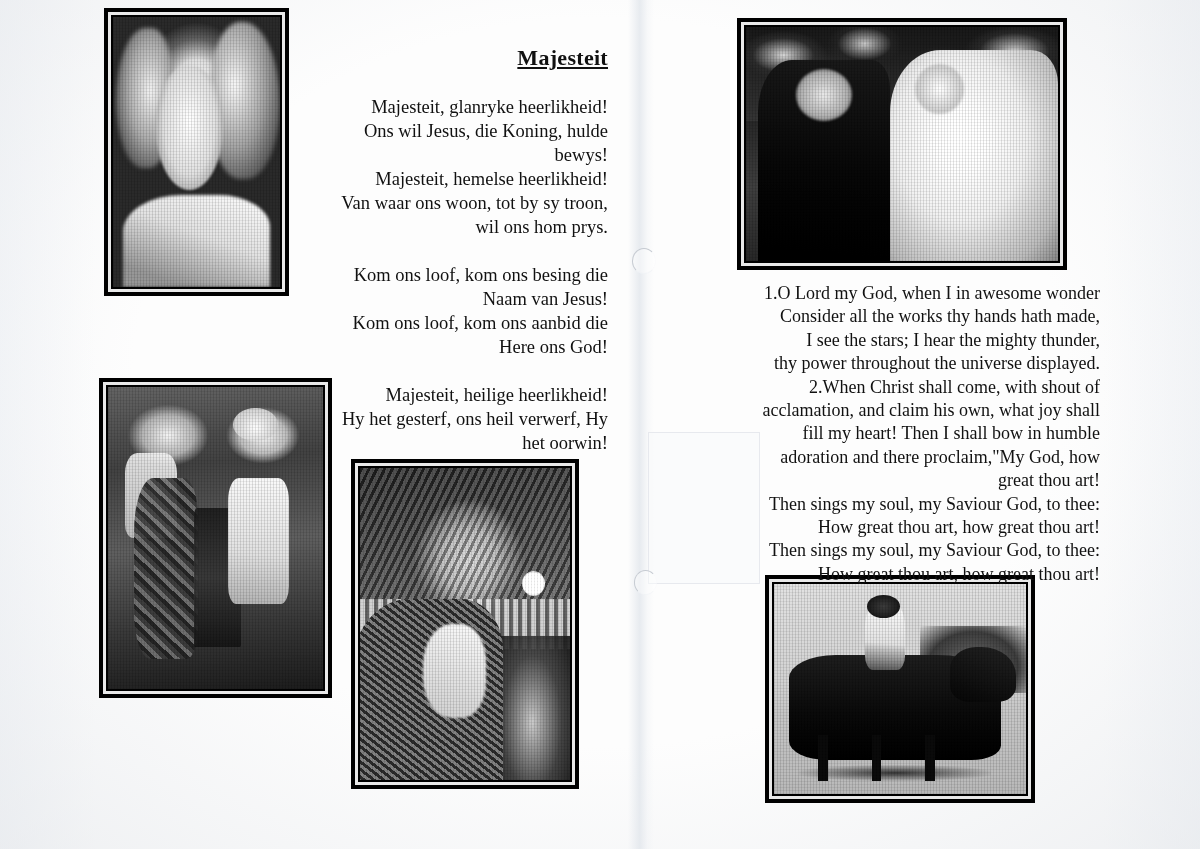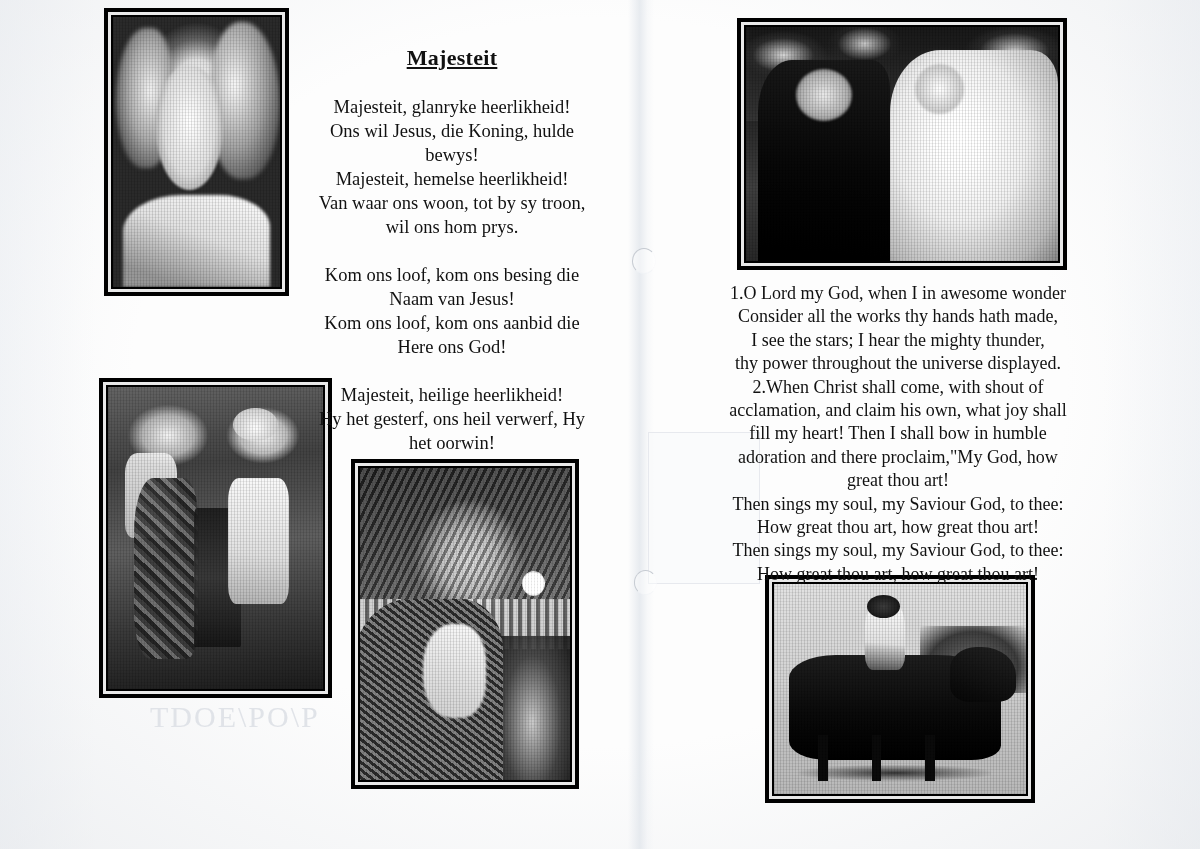--- a/index.html
+++ b/index.html
@@ -288,21 +288,21 @@
     border-radius: 50%;
   }
   #photo-woman-on-horse .ground-shadow {
     position:absolute; left:10%; bottom:6%; width:76%; height:8%;
     background: radial-gradient(ellipse at 50% 50%, rgba(25,21,17,0.75) 0%, rgba(25,21,17,0) 75%);
   }
 
   
   .lyric-block {
     position: absolute;
-    text-align: center;
+    text-align: right;
     line-height: 1.30;
   }
   .lyric-title {
     font-weight: bold;
     text-decoration: underline;
     display: block;
   }
   .lyric-body {
     display: block;
     white-space: pre-line;
@@ -334,21 +334,20 @@
 </head>
 <body>
 
 <div id="page">
 
   <div class="paper-tone"></div>
   <div class="fold-shadow"></div>
 
   <div class="ghost-block" style="left:648px; top:432px; width:110px; height:150px;"></div>
 
-  <div class="ghost-writing" style="left:150px; top:700px;">TDOE\PO\P</div>
 
   <div class="photo-frame" id="photo-portrait-young-woman" style="left:104px; top:8px; width:185px; height:288px;">
     <div class="mat">
       <div class="plate">
         <div class="hair-l"></div>
         <div class="hair-r"></div>
         <div class="face"></div>
         <div class="collar"></div>
       </div>
     </div>

